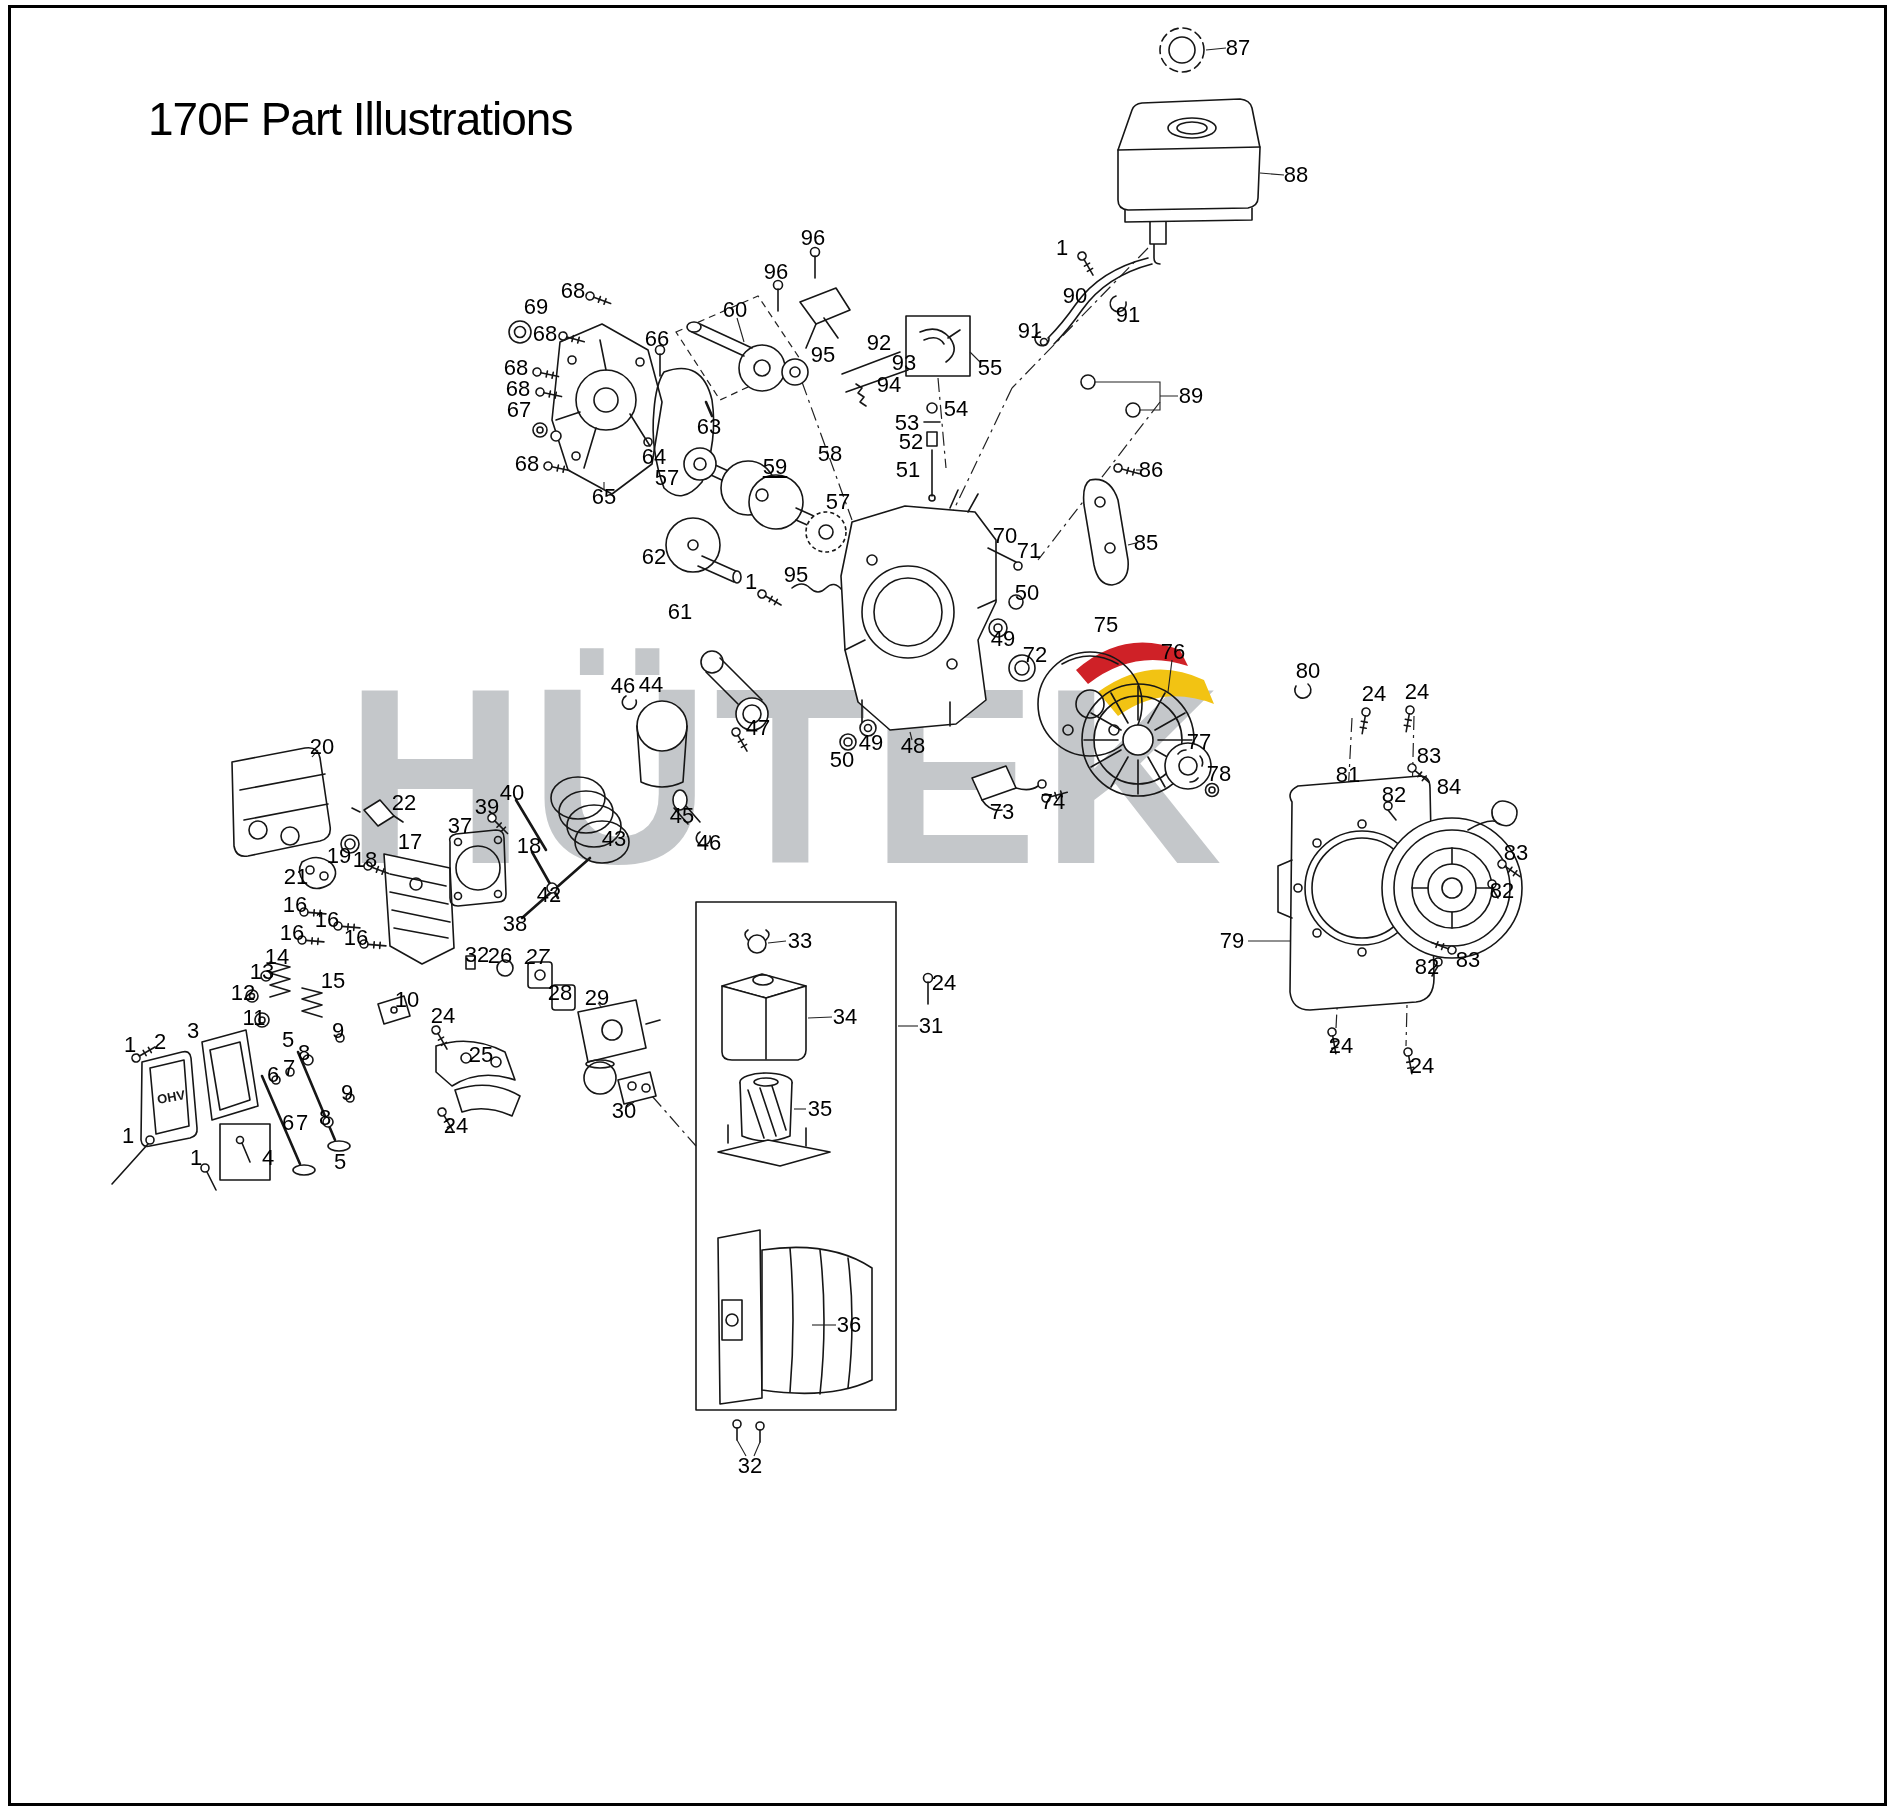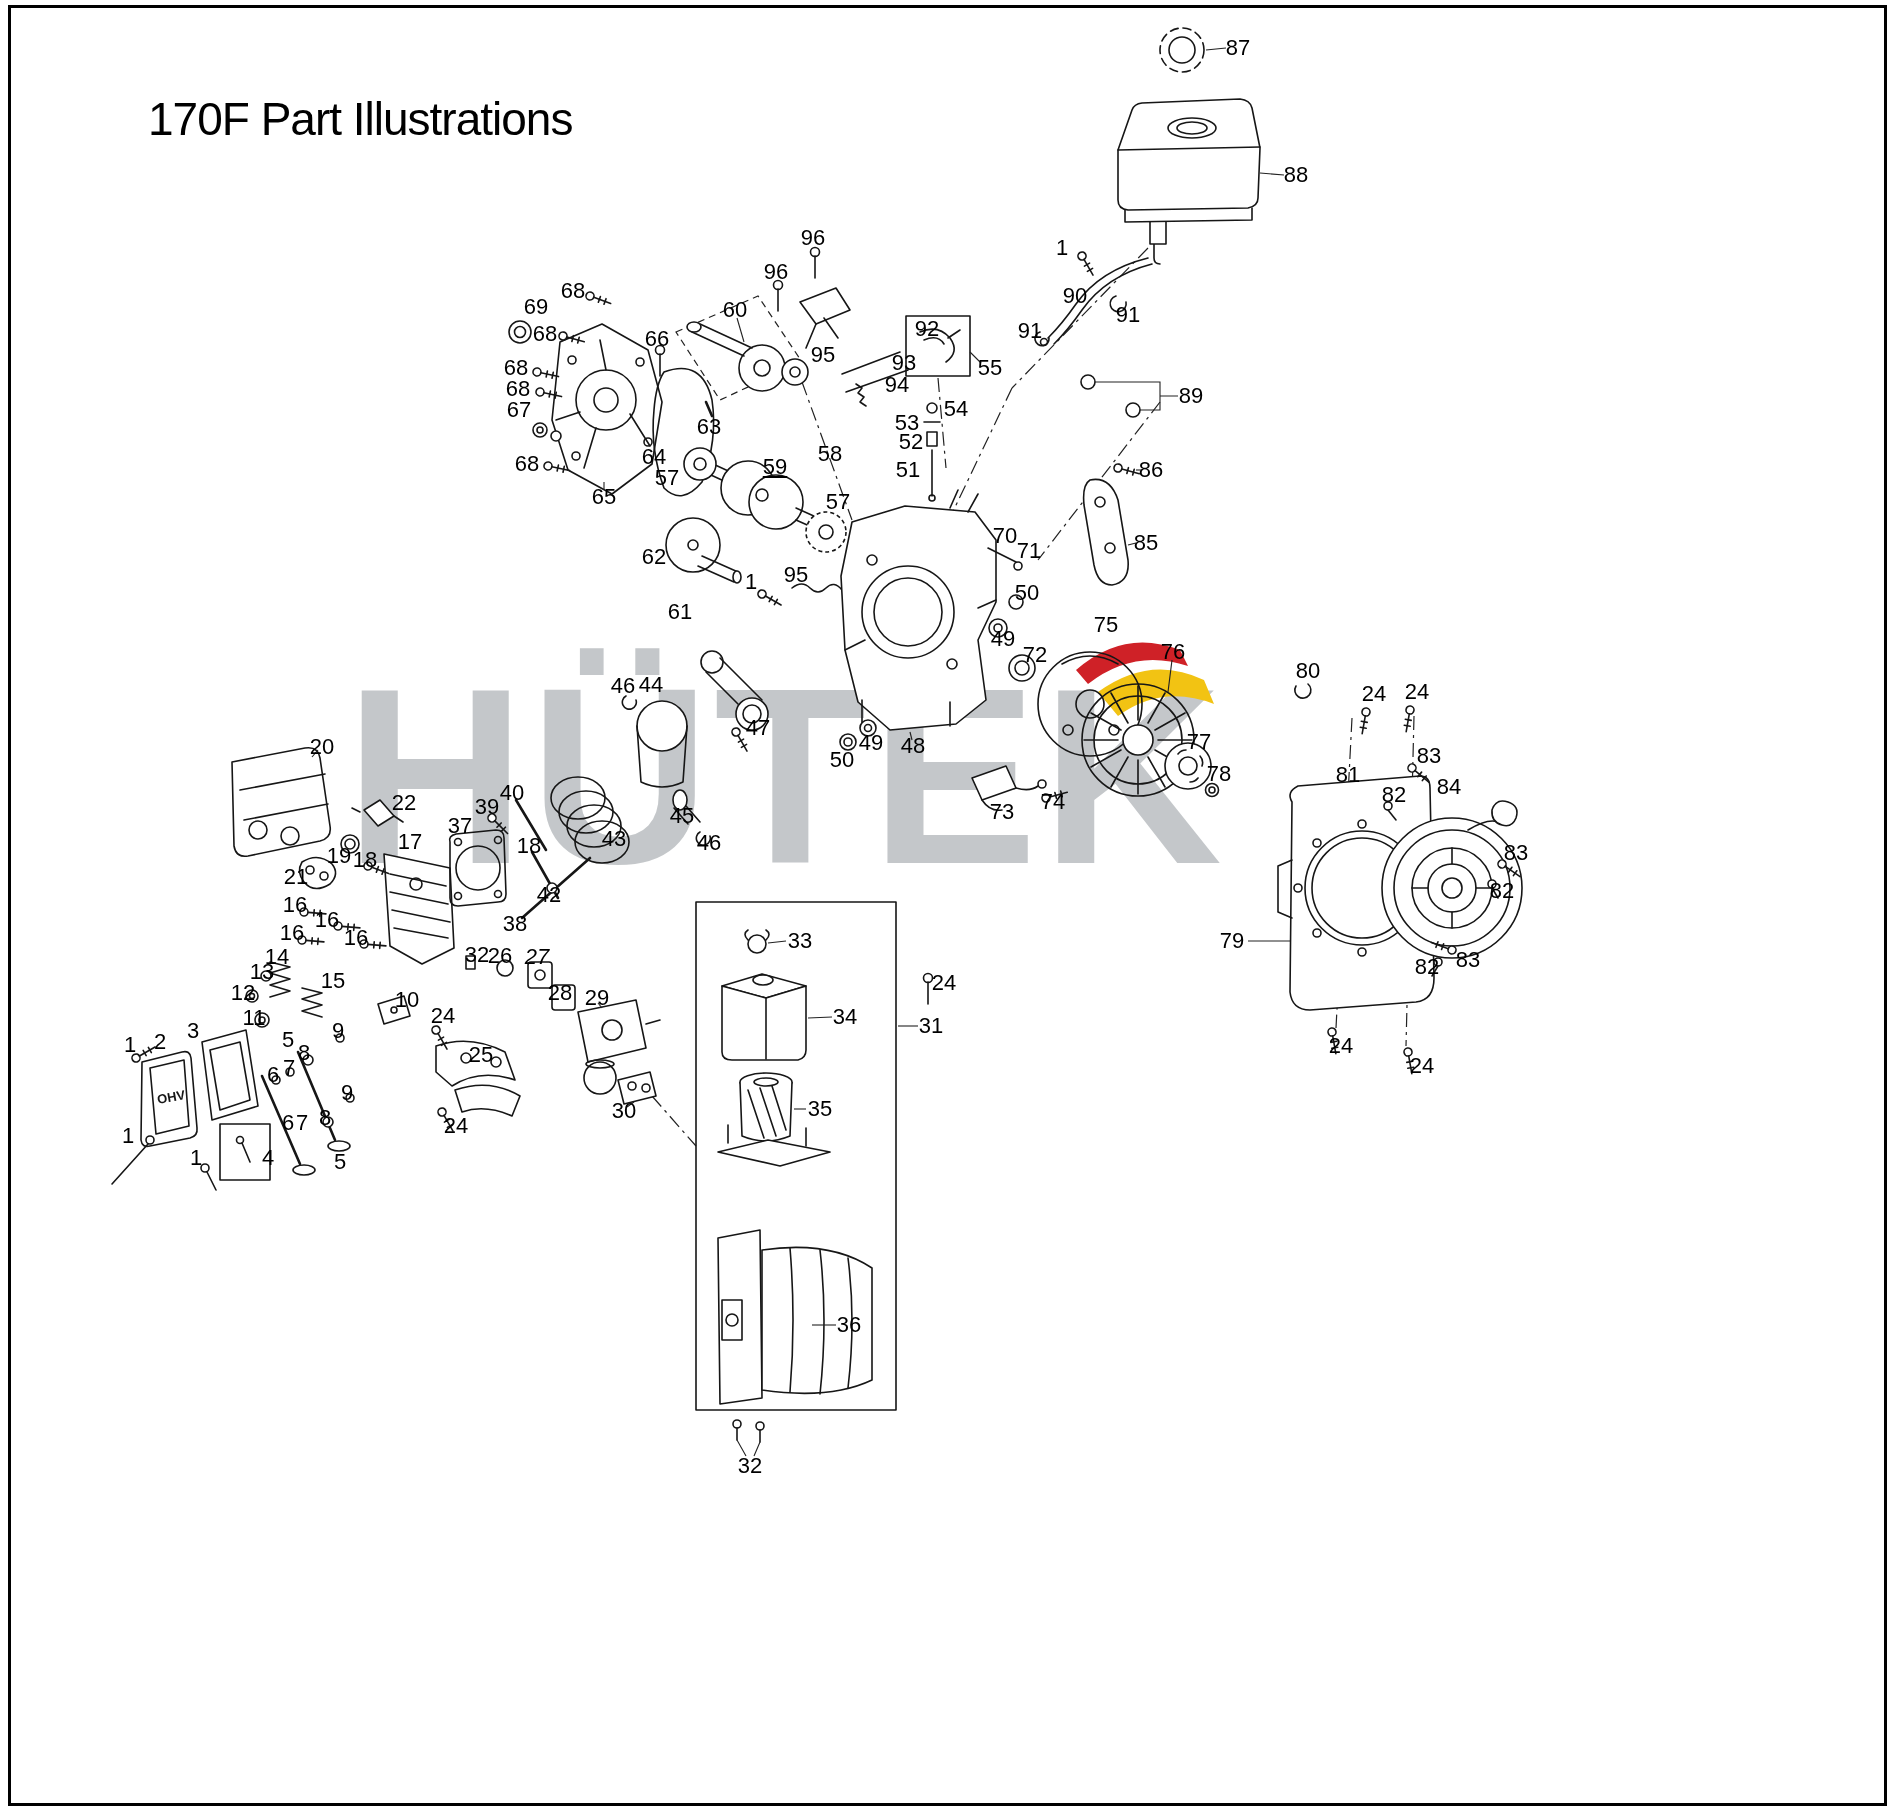--- a/index.html
+++ b/index.html
@@ -492,23 +492,23 @@
       <div class="callout" style="left: 1075px; top: 296px;">90</div>
       <div class="callout" style="left: 1128px; top: 315px;">91</div>
       <div class="callout" style="left: 1030px; top: 331px;">91</div>
       <div class="callout" style="left: 1191px; top: 396px;">89</div>
       <div class="callout" style="left: 1151px; top: 470px;">86</div>
       <div class="callout" style="left: 1146px; top: 543px;">85</div>
       <div class="callout" style="left: 813px; top: 238px;">96</div>
       <div class="callout" style="left: 776px; top: 272px;">96</div>
       <div class="callout" style="left: 735px; top: 310px;">60</div>
       <div class="callout" style="left: 823px; top: 355px;">95</div>
-      <div class="callout" style="left: 879px; top: 329px; margin-left: 48px;">92</div>
+      <div class="callout" style="left: 879px; top: 343px;">92</div>
       <div class="callout" style="left: 904px; top: 363px;">93</div>
-      <div class="callout" style="left: 889px; top: 385px; margin-left: 8px;">94</div>
+      <div class="callout" style="left: 889px; top: 385px;">94</div>
       <div class="callout" style="left: 990px; top: 368px;">55</div>
       <div class="callout" style="left: 956px; top: 409px;">54</div>
       <div class="callout" style="left: 907px; top: 423px;">53</div>
       <div class="callout" style="left: 911px; top: 442px;">52</div>
       <div class="callout" style="left: 908px; top: 470px;">51</div>
       <div class="callout" style="left: 573px; top: 291px;">68</div>
       <div class="callout" style="left: 536px; top: 307px;">69</div>
       <div class="callout" style="left: 545px; top: 334px;">68</div>
       <div class="callout" style="left: 516px; top: 368px;">68</div>
       <div class="callout" style="left: 518px; top: 389px;">68</div>

